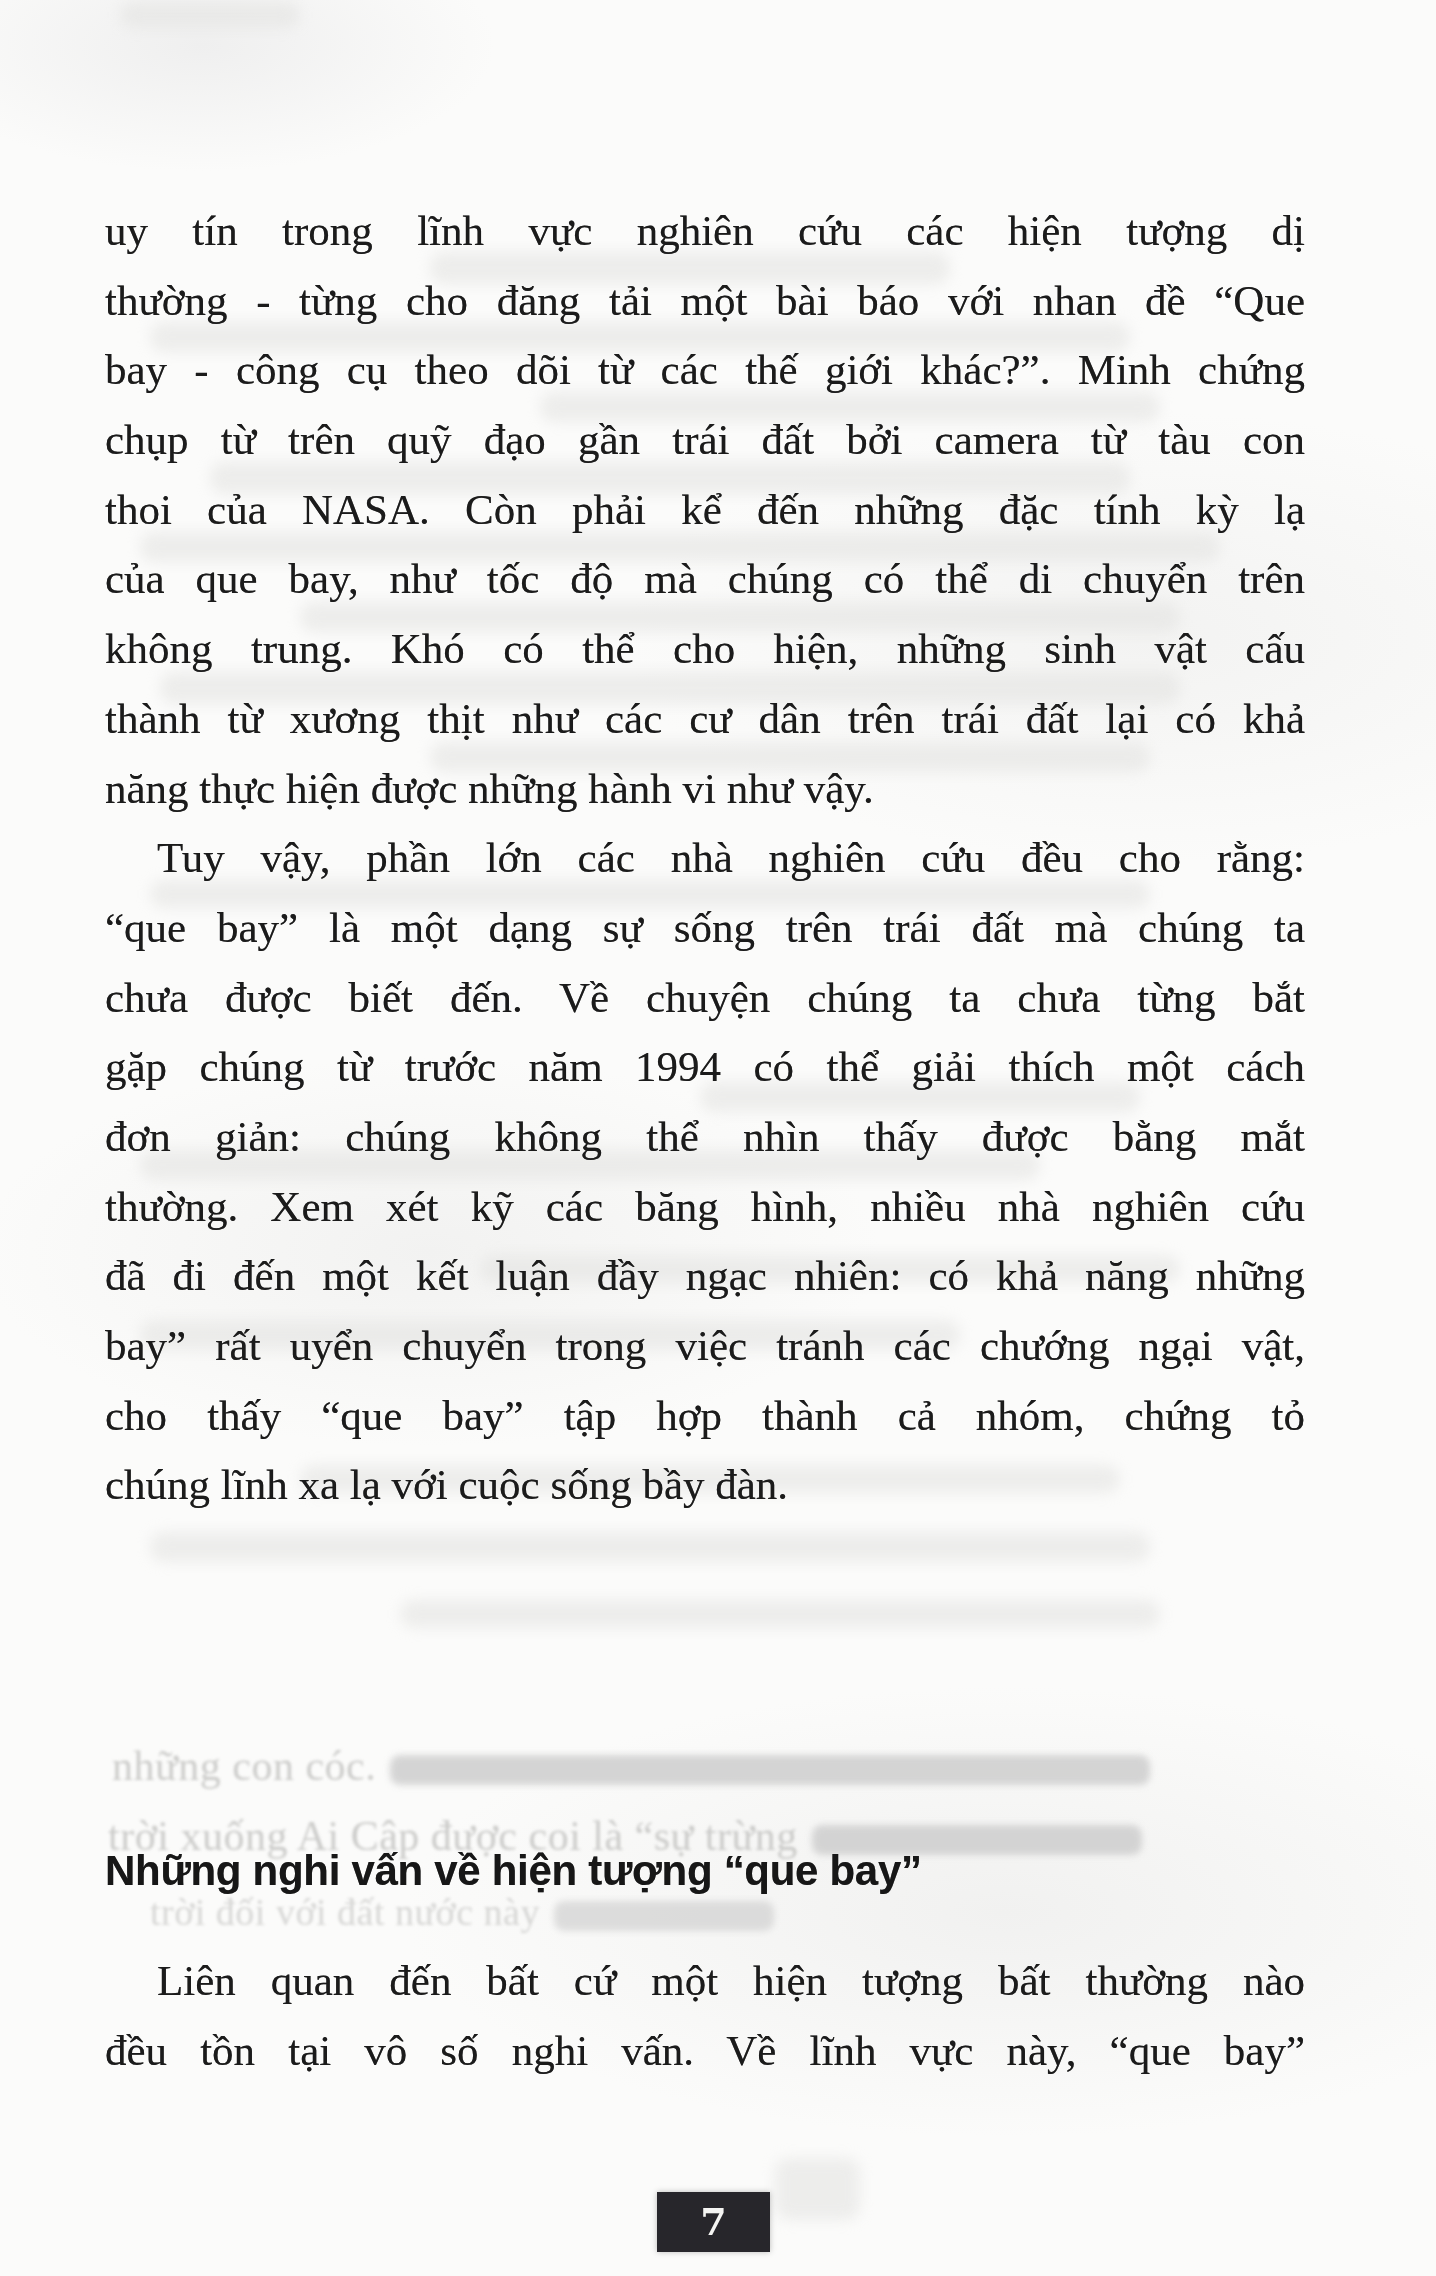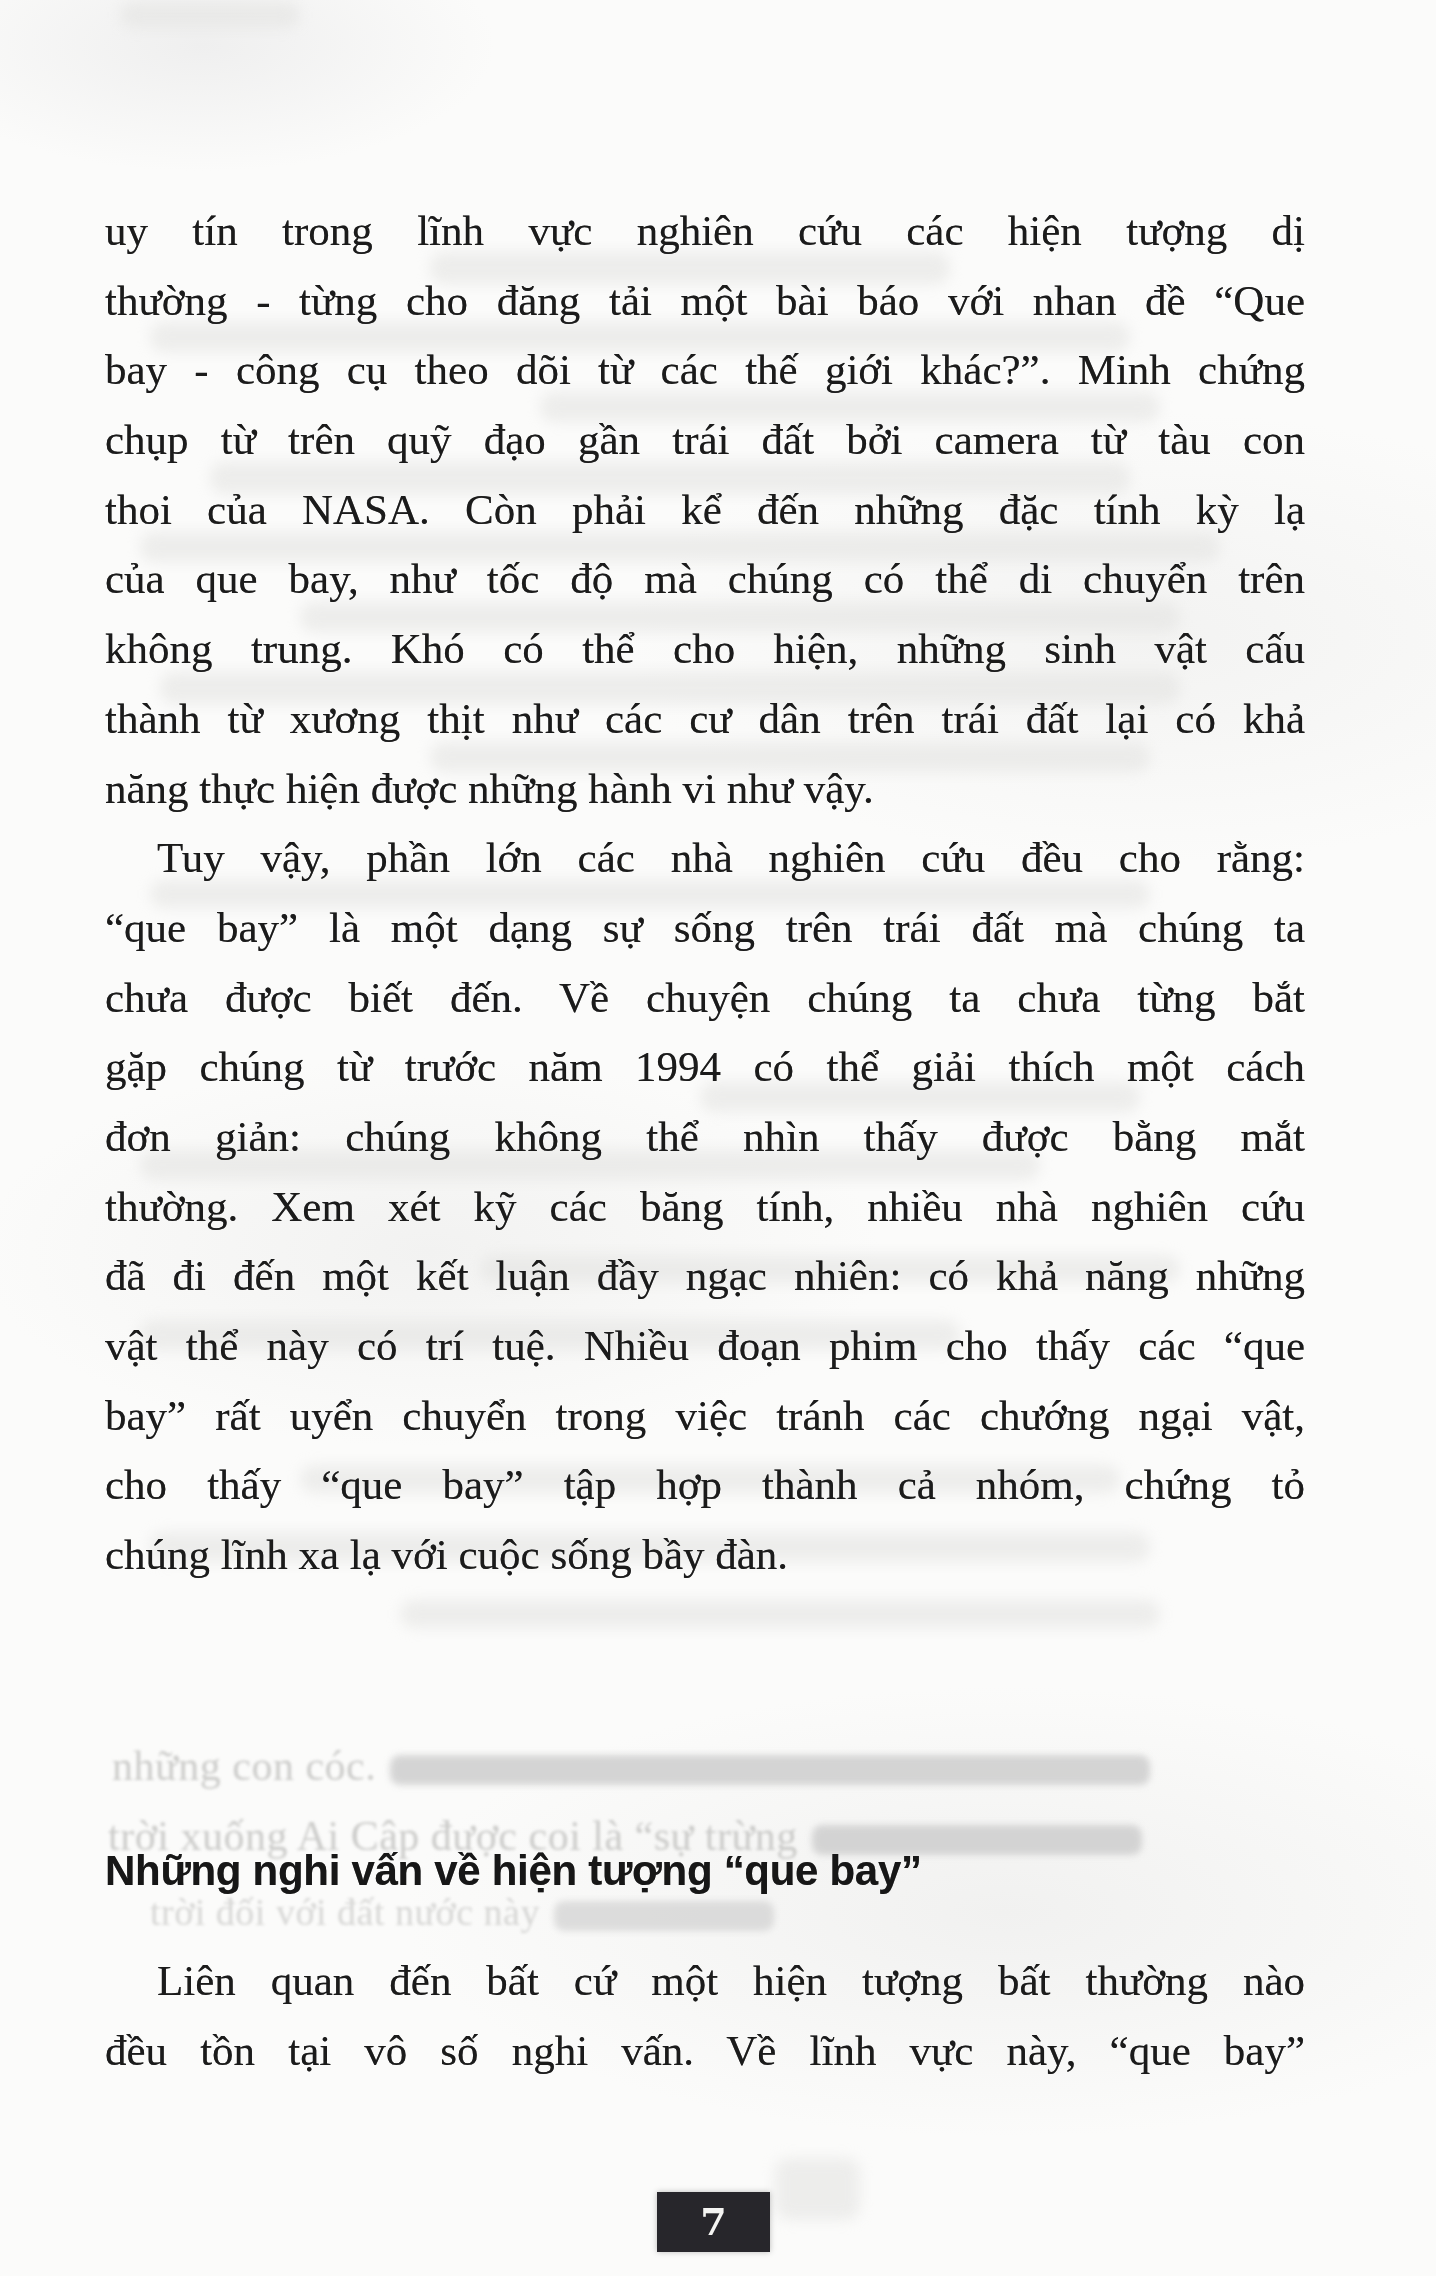--- a/index.html
+++ b/index.html
@@ -105,23 +105,22 @@
   <div class="line">thoi của NASA. Còn phải kể đến những đặc tính kỳ lạ</div>
   <div class="line">của que bay, như tốc độ mà chúng có thể di chuyển trên</div>
   <div class="line">không trung. Khó có thể cho hiện, những sinh vật cấu</div>
   <div class="line">thành từ xương thịt như các cư dân trên trái đất lại có khả</div>
   <div class="line rag">năng thực hiện được những hành vi như vậy.</div>
   <div class="line ind">Tuy vậy, phần lớn các nhà nghiên cứu đều cho rằng:</div>
   <div class="line">“que bay” là một dạng sự sống trên trái đất mà chúng ta</div>
   <div class="line">chưa được biết đến. Về chuyện chúng ta chưa từng bắt</div>
   <div class="line">gặp chúng từ trước năm 1994 có thể giải thích một cách</div>
   <div class="line">đơn giản: chúng không thể nhìn thấy được bằng mắt</div>
-  <div class="line">thường. Xem xét kỹ các băng tính, nhiều nhà nghiên cứu</div>
+  <div class="line">thường. Xem xét kỹ các băng hình, nhiều nhà nghiên cứu</div>
   <div class="line">đã đi đến một kết luận đầy ngạc nhiên: có khả năng những</div>
-  <div class="line">vật thể này có trí tuệ. Nhiều đoạn phim cho thấy các “que</div>
   <div class="line">bay” rất uyển chuyển trong việc tránh các chướng ngại vật,</div>
   <div class="line">cho thấy “que bay” tập hợp thành cả nhóm, chứng tỏ</div>
   <div class="line rag">chúng lĩnh xa lạ với cuộc sống bầy đàn.</div>
 </div>
 
 <div class="heading">Những nghi vấn về hiện tượng “que bay”</div>
 
 <div class="textcol footer-block">
   <div class="line ind">Liên quan đến bất cứ một hiện tượng bất thường nào</div>
   <div class="line">đều tồn tại vô số nghi vấn. Về lĩnh vực này, “que bay”</div>

